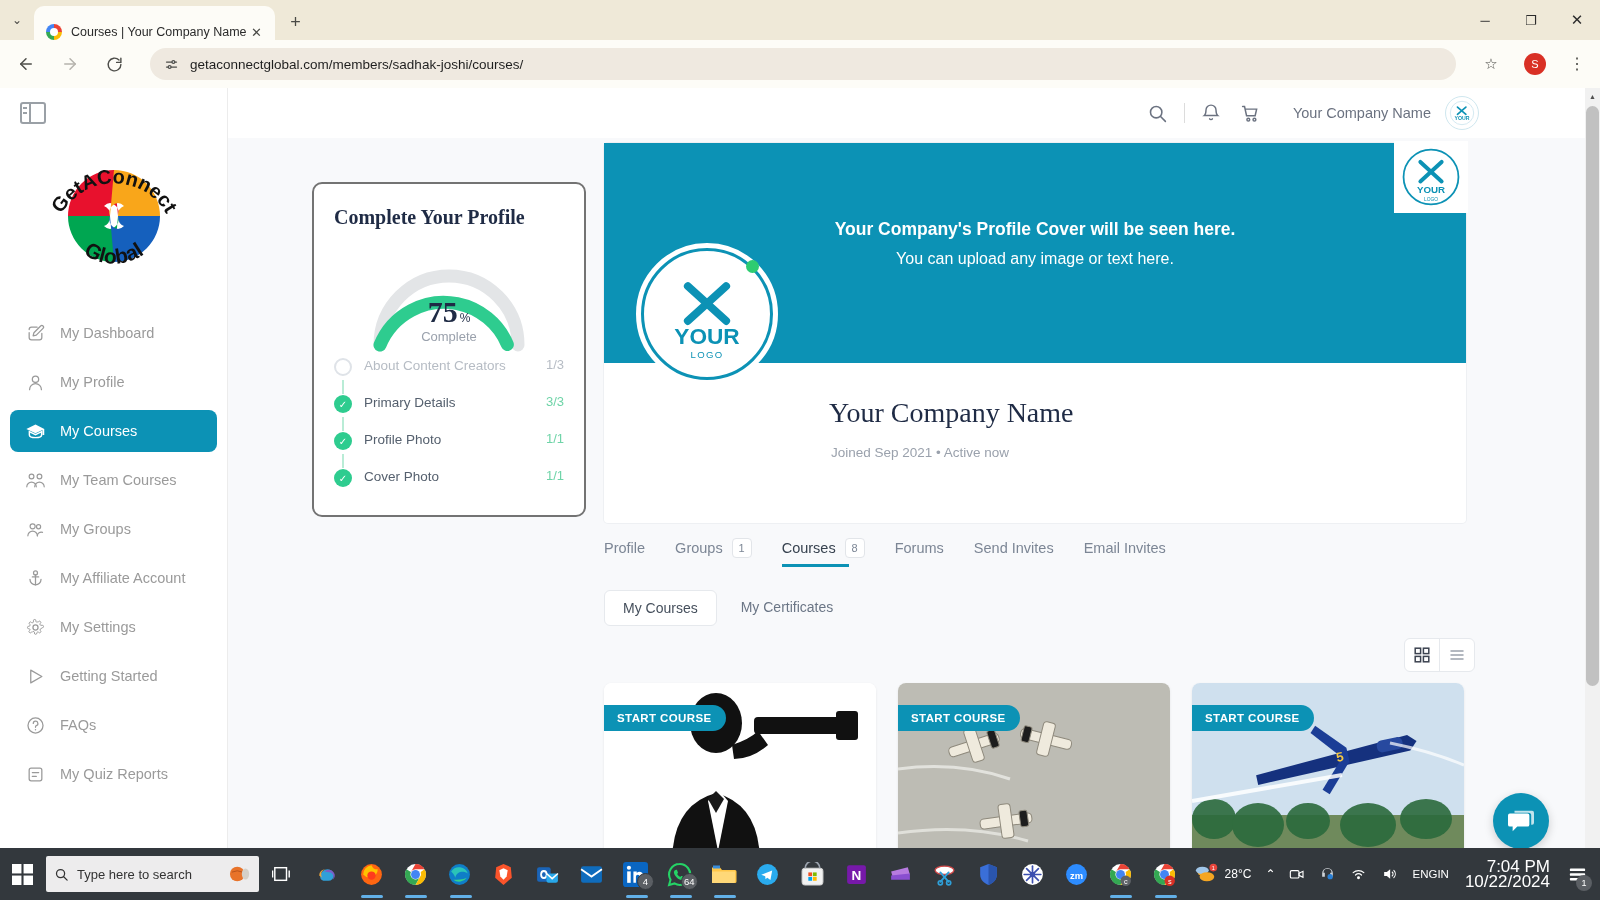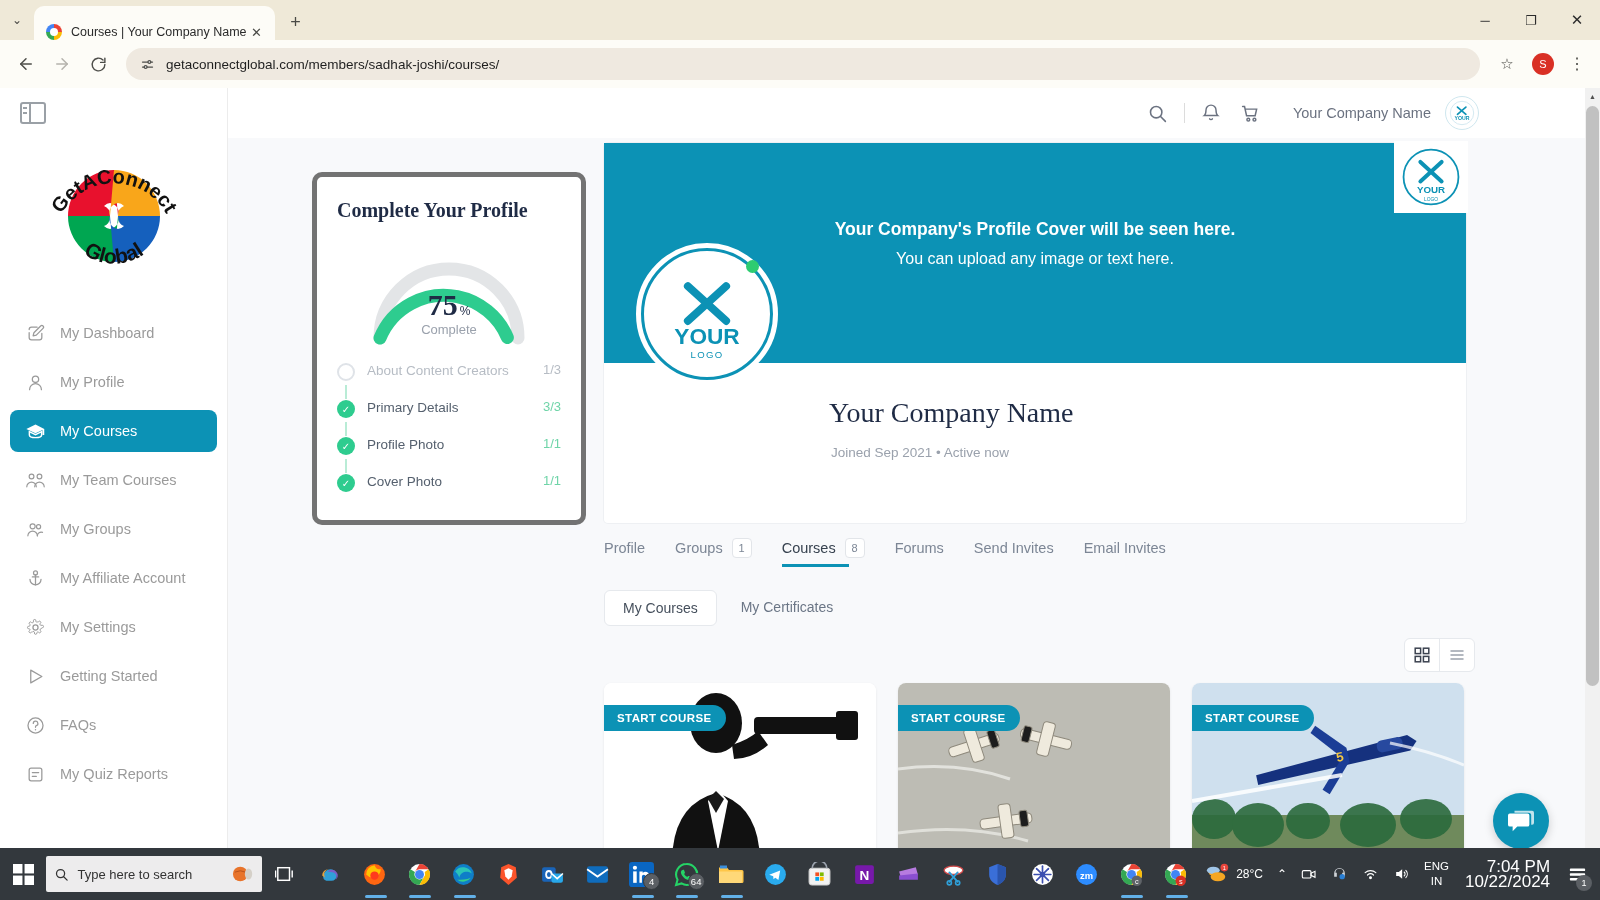--- a/index.html
+++ b/index.html
@@ -16,21 +16,21 @@
              background:conic-gradient(#ea4335 0 25%, #fbbc05 25% 50%, #34a853 50% 75%, #4285f4 75% 100%); }
   .tab-fav::after { content:""; position:absolute; left:4px; top:4px; width:8px; height:8px; border-radius:50%; background:#fff; }
   .tab-title { font-size:12.5px; color:#2b2b2b; white-space:nowrap; overflow:hidden; text-overflow:clip; flex:1; }
   .tab-close { width:20px; height:20px; display:flex; align-items:center; justify-content:center; color:#4a4a46; font-size:13px; }
   .tab-new { width:30px; height:30px; margin-left:6px; margin-bottom:3px; display:flex; align-items:center; justify-content:center;
              font-size:18px; color:#4a4a46; font-weight:300; }
   .wctrl { position:absolute; right:0; top:0; height:40px; display:flex; }
   .wctrl div { width:46px; height:40px; display:flex; align-items:center; justify-content:center; font-size:13px; color:#2b2b2b; }
   .wctrl div:last-child { font-size:15px; }
 
-  .toolbar { height:48px; background:#fdfcf7; display:flex; align-items:center; padding:0 10px; gap:4px; }
+  .toolbar { height:48px; background:#fdfcf7; display:flex; align-items:center; padding:0 10px; gap:12px; }
   .tb-btn { width:32px; height:32px; border-radius:50%; display:flex; align-items:center; justify-content:center; color:#4d4d49; }
   .omnibox { flex:1; height:32px; background:#efe9e0; border-radius:16px; display:flex; align-items:center; padding:0 12px; margin:0 8px; }
   .omni-icon { width:18px; height:18px; margin-right:10px; display:flex; align-items:center; justify-content:center; color:#4d4d49; }
   .omni-url { font-size:13.5px; color:#1f1f1f; }
   .tb-star { width:30px; height:30px; display:flex; align-items:center; justify-content:center; color:#4d4d49; font-size:15px; }
   .tb-avatar { width:22px; height:22px; border-radius:50%; background:#d93025; color:#fff; font-size:11px;
                display:flex; align-items:center; justify-content:center; margin:0 6px; }
   .tb-menu { width:26px; height:30px; display:flex; align-items:center; justify-content:center; color:#4d4d49; font-size:16px; line-height:4px; }
 
   
@@ -60,28 +60,28 @@
   .apphead { height:50px; background:#fff; display:flex; align-items:center; justify-content:flex-end; padding-right:106px; gap:0; }
   .ah-icon { width:40px; height:40px; display:flex; align-items:center; justify-content:center; color:#6b7280; }
   .ah-div { width:1px; height:20px; background:#dcdcdc; margin:0 6px; }
   .ah-name { font-size:14.5px; color:#6b7280; margin:0 14px 0 22px; }
   .ah-avatar { width:34px; height:34px; border-radius:50%; border:1px solid #cfe7ef; background:#fff;
                display:flex; align-items:center; justify-content:center; }
 
   .inner { padding:8px 0 0 0; position:relative; height:710px; }
 
   
-  .pcard { position:absolute; left:84px; top:34px; width:274px; background:#fff; border:5px solid #737373; border-radius:10px; padding:22px 20px 24px; }
+  .pcard { position:absolute; left:84px; top:44px; width:274px; background:#fff; border:2px solid #737373; border-radius:10px; padding:22px 20px 24px; }
   .pcard h3 { font-family:"Liberation Serif", serif; font-size:20px; color:#1f2b45; font-weight:700; }
   .gauge { width:170px; height:102px; margin:22px auto 4px; position:relative; }
   .gauge-num { position:absolute; left:0; right:0; top:44px; text-align:center; }
   .gauge-num b { font-family:"Liberation Serif", serif; font-size:30px; color:#1f2b45; }
   .gauge-num span { font-size:12px; color:#1f2b45; margin-left:2px; }
   .gauge-lbl { position:absolute; left:0; right:0; top:78px; text-align:center; font-size:13px; color:#9aa1ac; }
-  .steps { margin-top:16px; }
+  .steps { margin-top:4px; }
   .step { display:flex; align-items:flex-start; gap:12px; position:relative; padding-bottom:4px; }
   .step .dot { width:18px; height:18px; border-radius:50%; flex:0 0 18px; display:flex; align-items:center; justify-content:center;
                font-size:10px; color:#fff; margin-top:1px; }
   .step .dot.done { background:#2ecc8f; }
   .step .dot.todo { background:#fff; border:2px solid #dfe3e8; }
   .step .lbl { flex:1; font-size:13.5px; line-height:17px; }
   .step .cnt { font-size:13px; }
   .step.is-todo .lbl, .step.is-todo .cnt { color:#b6bcc4; }
   .step.is-done .lbl { color:#55606e; }
   .step.is-done .cnt { color:#6fd4a8; }
@@ -135,21 +135,21 @@
   .tb-search-txt { font-size:13px; color:#333; }
   .tb-cort { width:48px; height:52px; display:flex; align-items:center; justify-content:center; }
   .tb-icon { width:46px; height:52px; display:flex; align-items:center; justify-content:center; position:relative; }
   .tb-icon.run::after { content:""; position:absolute; bottom:2px; left:12px; width:22px; height:3px; background:#62b0e8; border-radius:2px; }
   .tb-count { position:absolute; right:4px; bottom:10px; min-width:17px; height:17px; border-radius:50%; background:#5b5f64;
               color:#fff; font-size:9.5px; display:flex; align-items:center; justify-content:center; border:1px solid #33383d; padding:0 2px; }
   .tray { margin-left:auto; display:flex; align-items:center; height:52px; padding-right:6px; gap:2px; }
   .tray-item { display:flex; align-items:center; justify-content:center; height:52px; padding:0 6px; color:#fff; font-size:12px; }
   .tray-clock { display:flex; flex-direction:column; align-items:flex-end; justify-content:center; color:#fff; font-size:17px;
                 line-height:15px; padding:0 8px; height:52px; }
-  .tray-lang { display:flex; flex-direction:column; align-items:center; justify-content:center; color:#fff; font-size:11.5px;
+  .tray-lang { display:flex; flex-direction:row; align-items:center; justify-content:center; color:#fff; font-size:11.5px;
                line-height:15px; padding:16px 6px; height:52px; }
   .tray-notif { position:relative; width:34px; height:52px; display:flex; align-items:center; justify-content:center; }
   .tray-notif-badge { position:absolute; right:2px; bottom:9px; width:16px; height:16px; border-radius:50%; background:#5b5f64;
                       color:#fff; font-size:9px; display:flex; align-items:center; justify-content:center; }
 </style>
 </head>
 <body>
 
 <div class="win">
 

